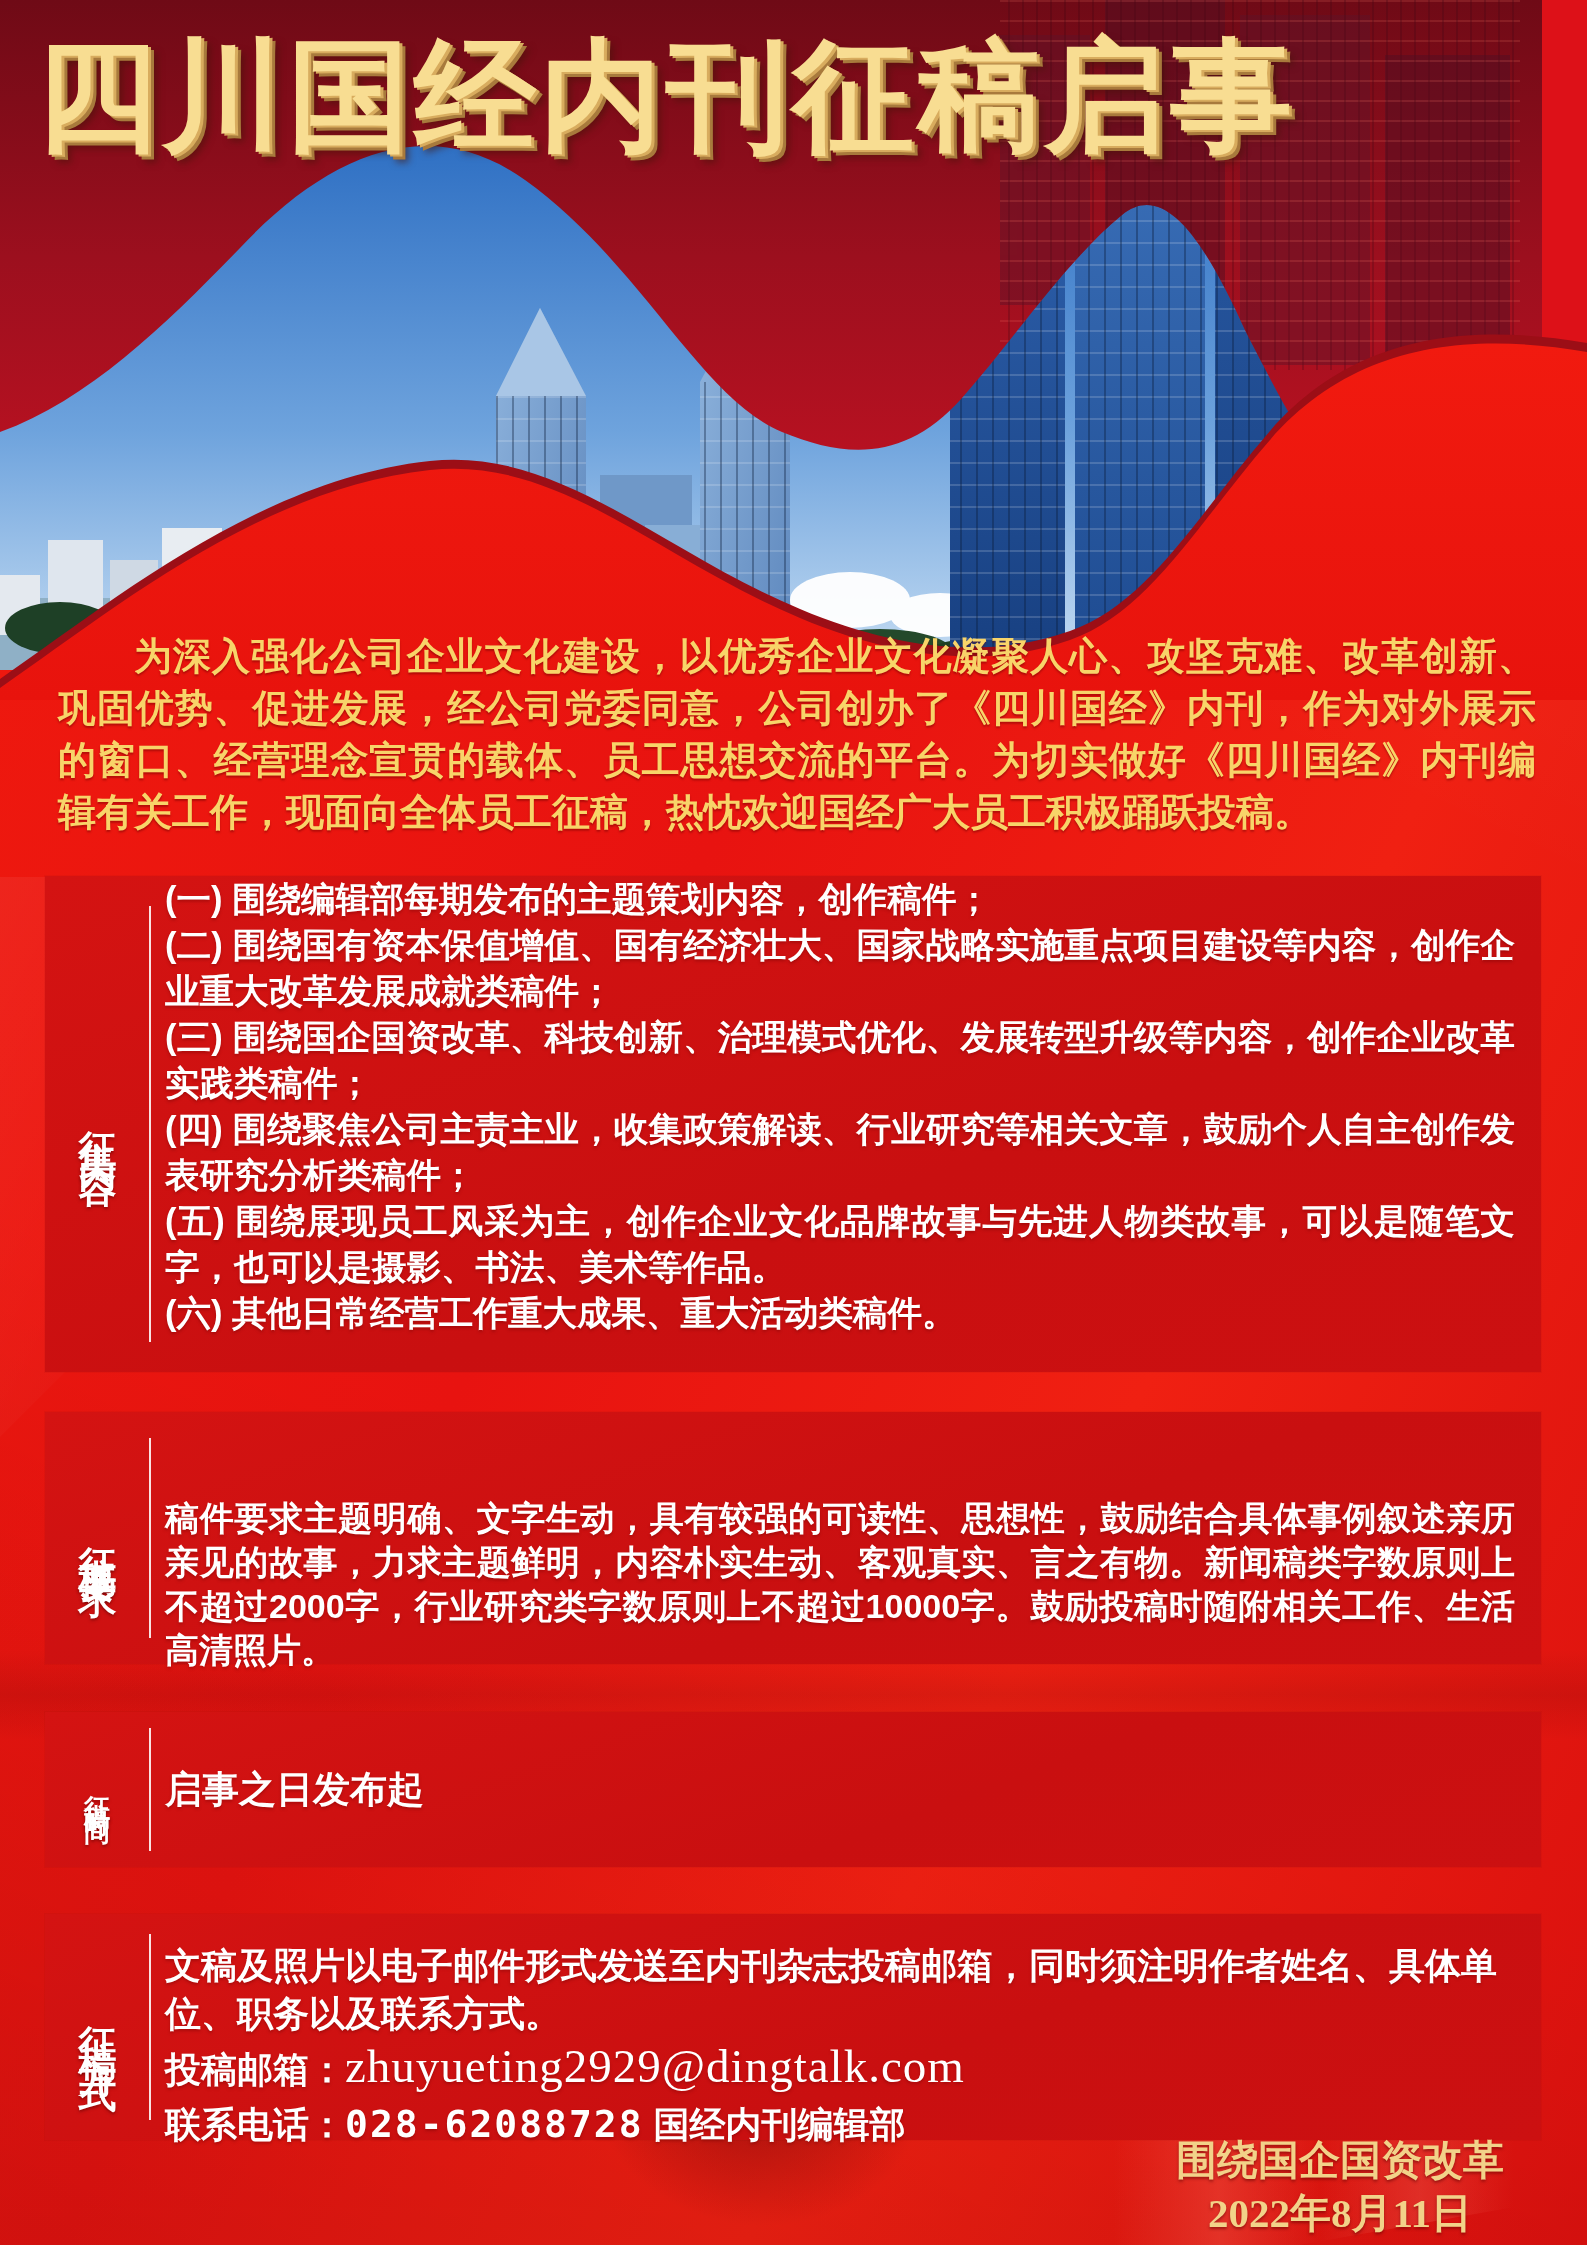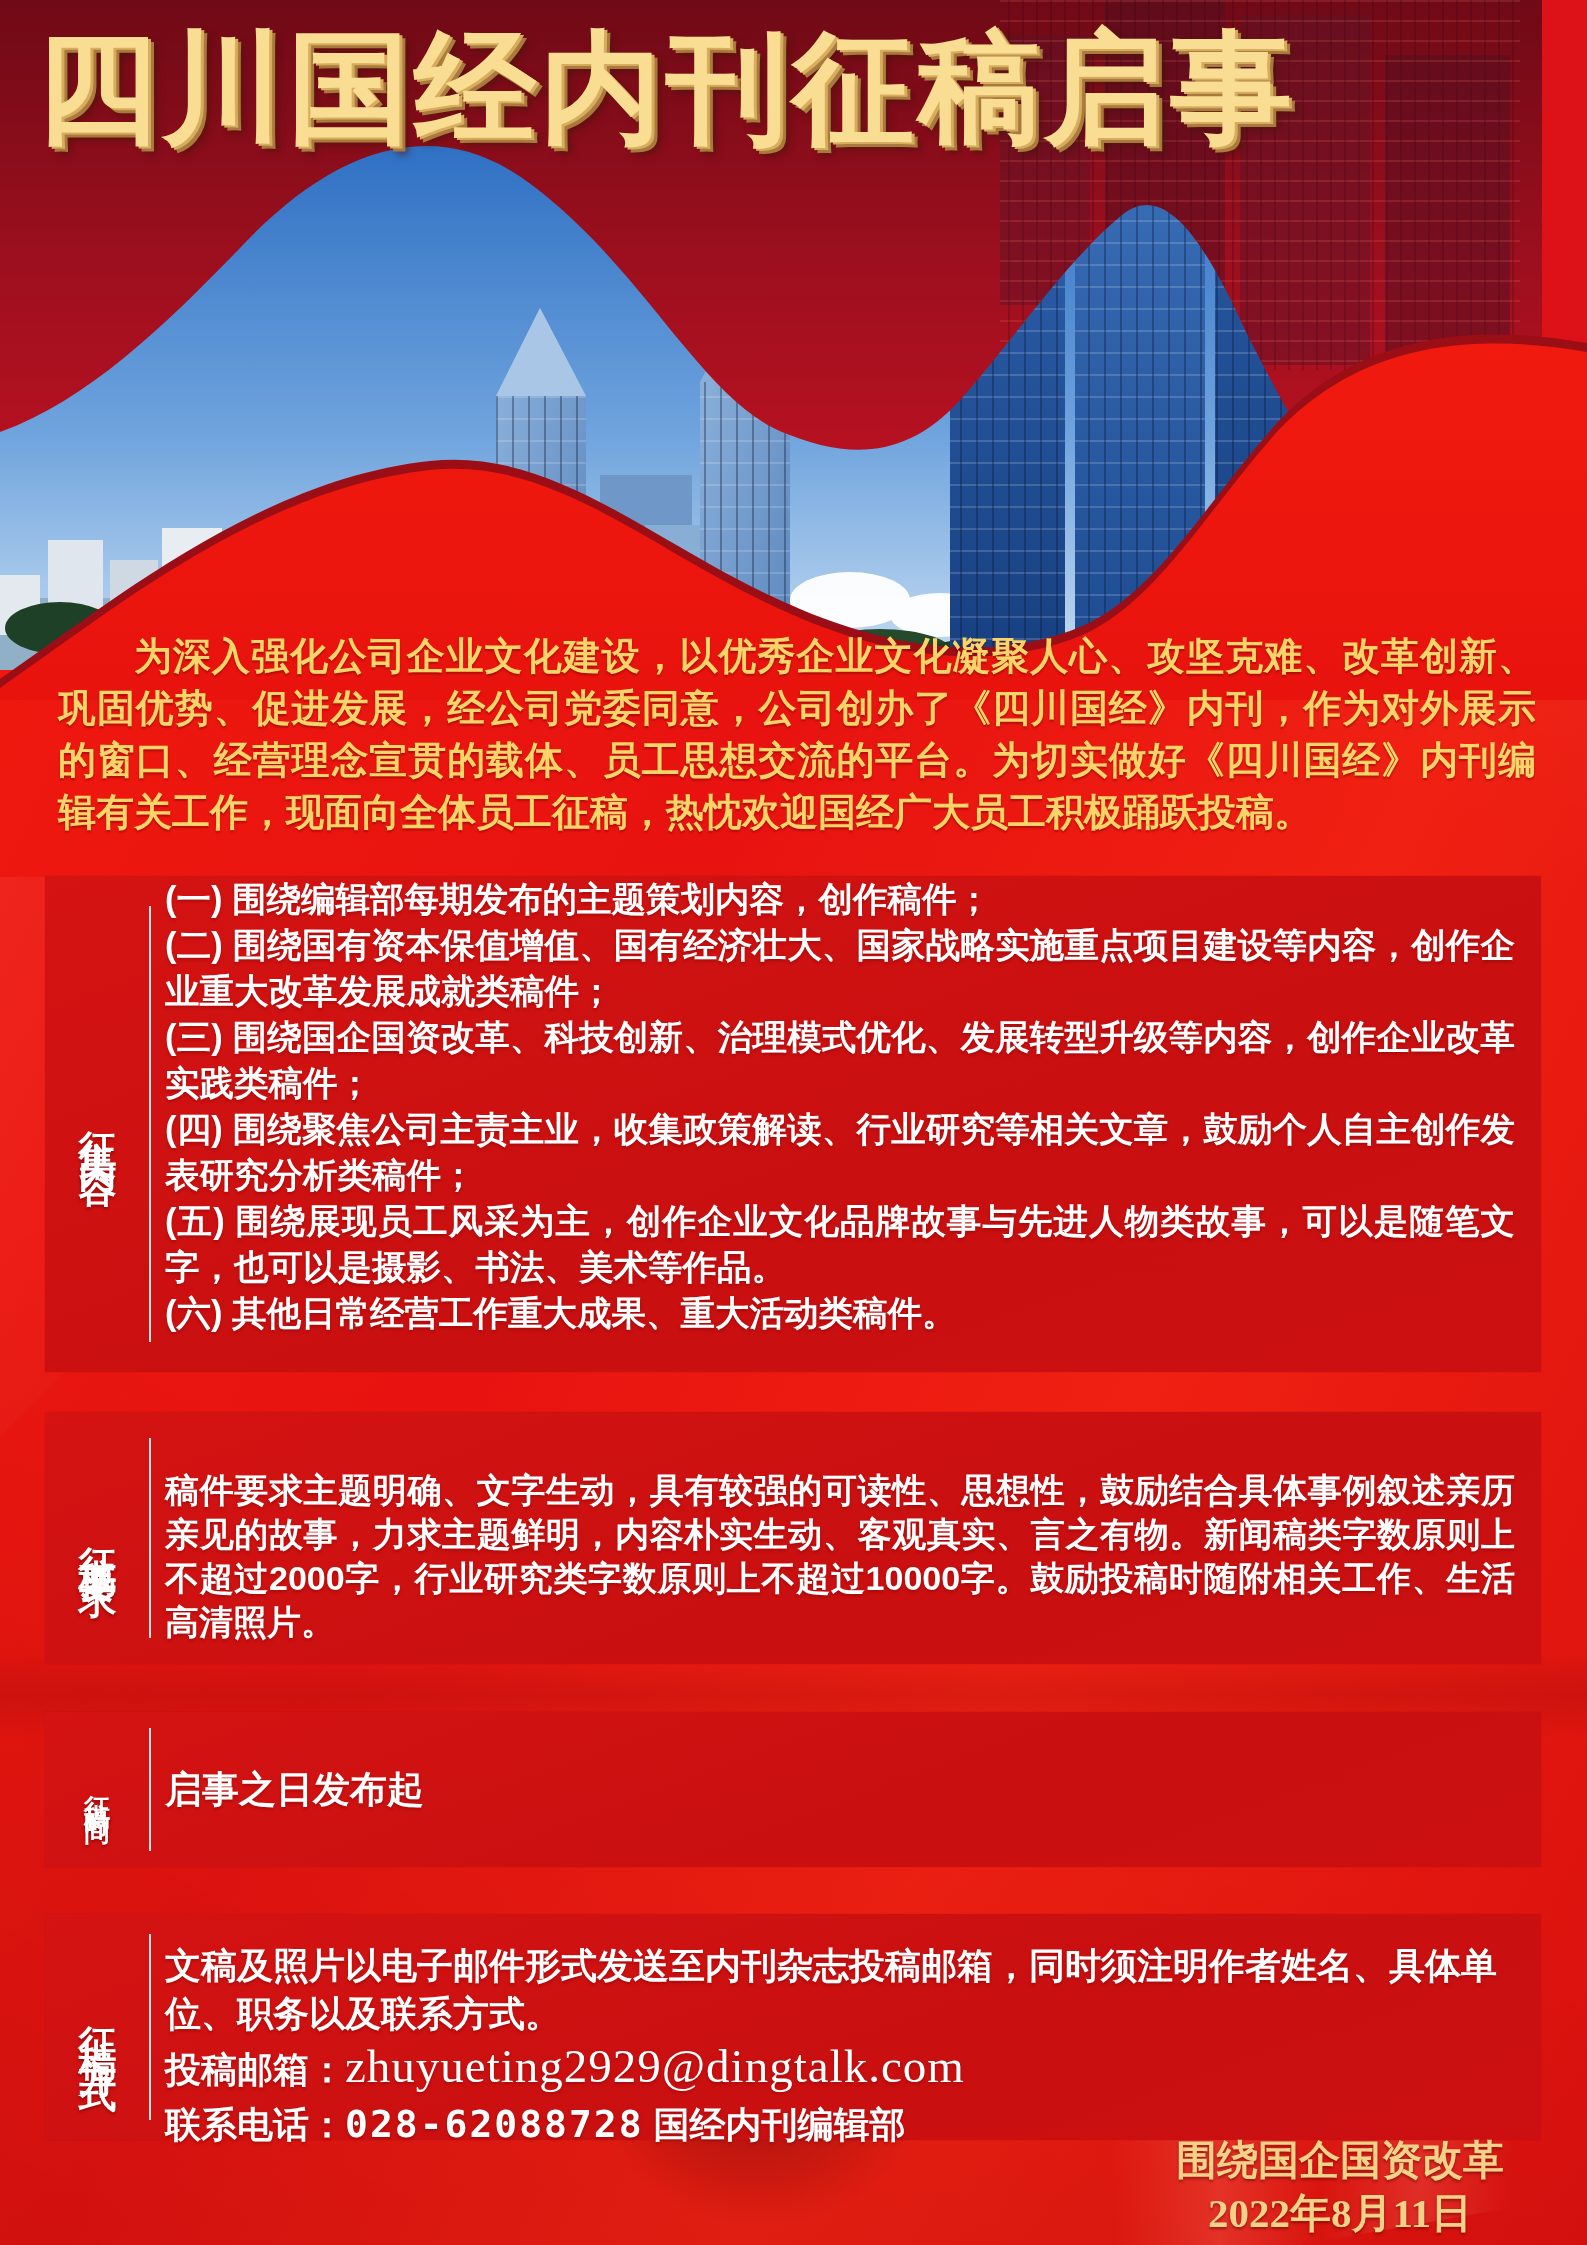--- a/index.html
+++ b/index.html
@@ -7,21 +7,21 @@
     position:relative; width:1587px; height:2245px; overflow:hidden;
     font-family:"Liberation Sans","DejaVu Sans",sans-serif;
     background:
       linear-gradient(205deg, rgba(255,255,255,0.07) 0%, rgba(255,255,255,0) 30%),
       linear-gradient(25deg, rgba(0,0,0,0.10) 0%, rgba(0,0,0,0) 35%),
       linear-gradient(115deg, #f01a0e 0%, #e81310 42%, #f02012 68%, #d9100e 100%);
   }
   
   .header-art{position:absolute;left:0;top:0;z-index:1;display:block;}
   .poster-title{
-    position:absolute; left:36px; top:8px; z-index:5;
+    position:absolute; left:36px; top:16px; z-index:5;
     font-family:"Liberation Serif","DejaVu Serif",serif;
     font-weight:700; font-size:122px; letter-spacing:4px; white-space:nowrap;
     color:#f8dd92;
     text-shadow:3px 2px 0 #d8ac5e, 6px 5px 0 #a87a3c, 9px 8px 7px rgba(70,20,10,.55);
   }
   
   .intro{
     position:absolute; left:58px; top:630px; width:1478px; z-index:4;
     color:#f8d469; font-weight:700; font-size:38px; line-height:52px;
     text-align:justify; text-indent:76px;
@@ -46,21 +46,21 @@
     padding-right:26px; padding-left:14px;
     text-shadow:0 2px 3px rgba(100,0,0,.35);
   }
   #panel-collect{top:876px; height:496px;}
   #panel-collect .p-label span{font-size:38px; letter-spacing:12px;}
   #panel-collect .p-divider{margin:30px 0;}
   #panel-collect .p-content{font-size:34.5px; line-height:46px; text-align:justify;}
   #panel-require{top:1412px; height:252px;}
   #panel-require .p-label span{font-size:38px; letter-spacing:11px;}
   #panel-require .p-divider{margin:26px 0;}
-  #panel-require .p-content{padding-top:56px; font-size:34px; line-height:44px; text-align:justify;}
+  #panel-require .p-content{padding-top:56px; font-size:34px; line-height:44px; text-align:justify;margin-top:28px;}
   #panel-time{top:1712px; height:155px;}
   #panel-time .p-label span{font-size:26px; letter-spacing:8px;}
   #panel-time .p-divider{margin:16px 0;}
   #panel-time .p-content{display:flex; align-items:center; font-size:37px;}
   #panel-method{top:1914px; height:226px;}
   #panel-method .p-label span{font-size:38px; letter-spacing:16px;}
   #panel-method .p-divider{margin:20px 0;}
   #panel-method .p-content{padding-top:28px; font-size:36px; line-height:48px;}
   .email-row{line-height:56px;}
   .email-value{

